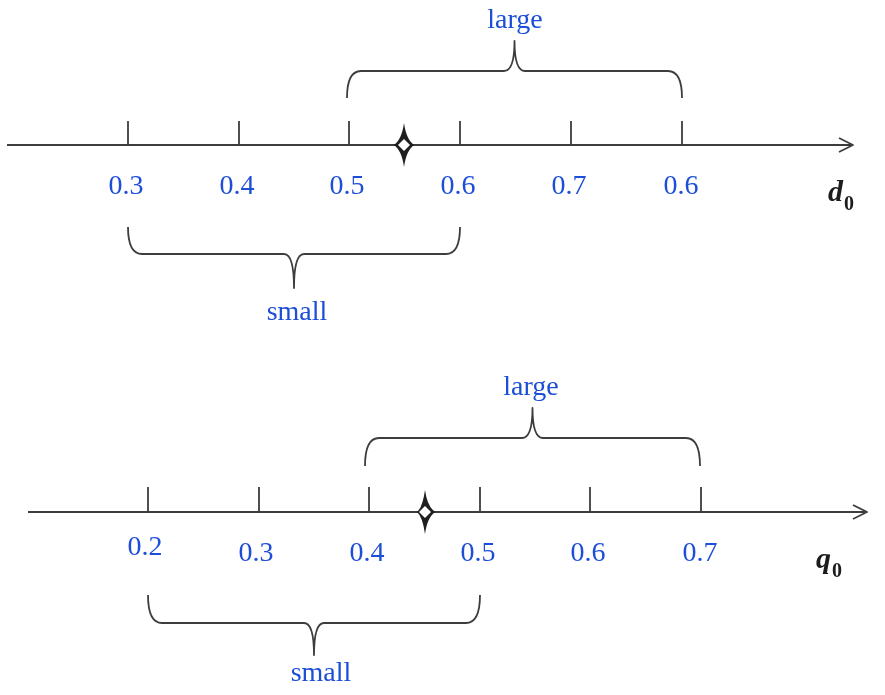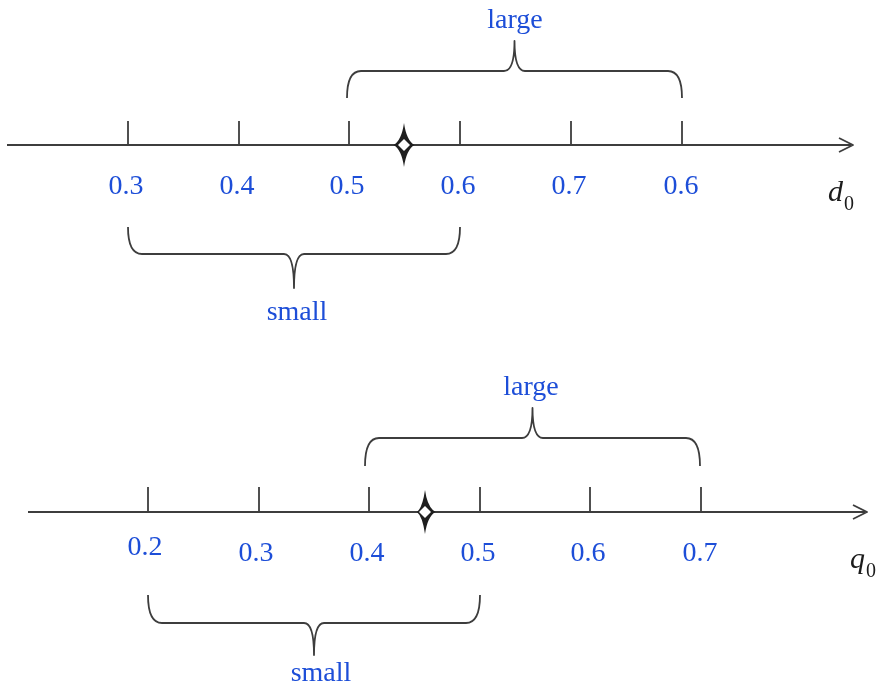--- a/index.html
+++ b/index.html
@@ -36,20 +36,21 @@
     line-height: 1;
     white-space: nowrap;
     transform: translateX(-50%);
     color: #1d4ed8;
   }
   .axis-var {
     position: absolute;
     line-height: 1;
     white-space: nowrap;
     font-size: 30px;
+    font-weight: bold;
   }
   .axis-var .vbase {
     font-style: italic;
   }
   .axis-var .vsub {
     font-size: 20px;
     font-style: normal;
     position: relative;
     top: 9px;
     margin-left: 1px;
@@ -114,17 +115,17 @@
 
   <span class="lbl" style="left:531px; top:372px">large</span>
 
   <span class="lbl" style="left:145px; top:532px">0.2</span>
   <span class="lbl" style="left:256px; top:538px">0.3</span>
   <span class="lbl" style="left:367px; top:538px">0.4</span>
   <span class="lbl" style="left:478px; top:538px">0.5</span>
   <span class="lbl" style="left:588px; top:538px">0.6</span>
   <span class="lbl" style="left:700px; top:538px">0.7</span>
 
-  <span class="axis-var" style="left:850px; top:543px"><span class="vbase">q</span><span class="vsub">0</span></span>
+  <span class="axis-var" style="left:816px; top:543px"><span class="vbase">q</span><span class="vsub">0</span></span>
 
   <span class="lbl" style="left:321px; top:658px">small</span>
 
 </div>
 
 </body></html>

